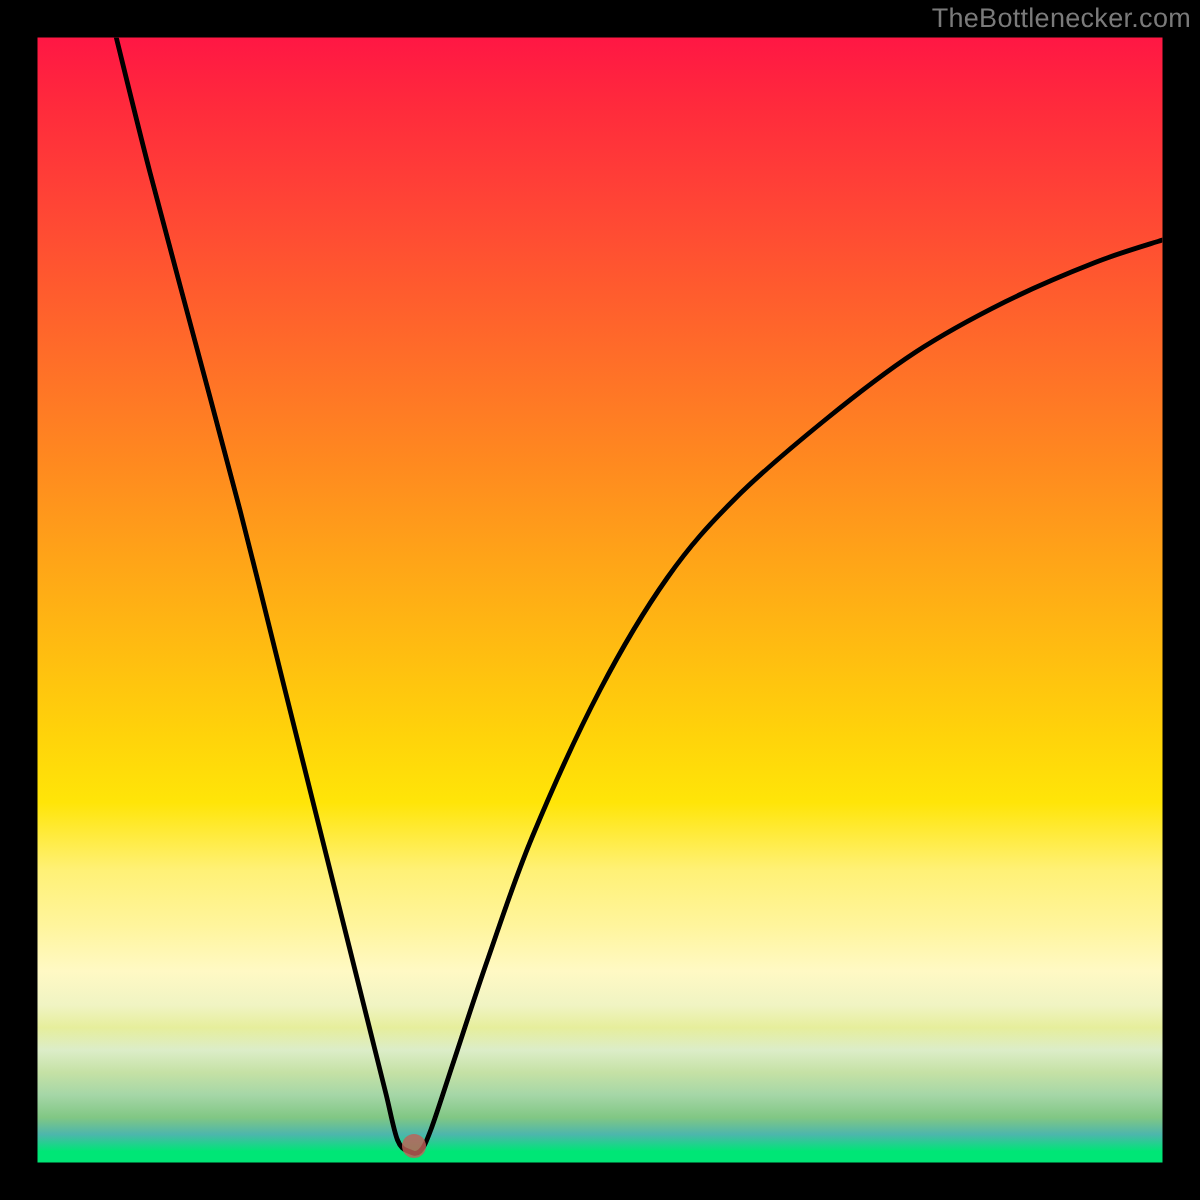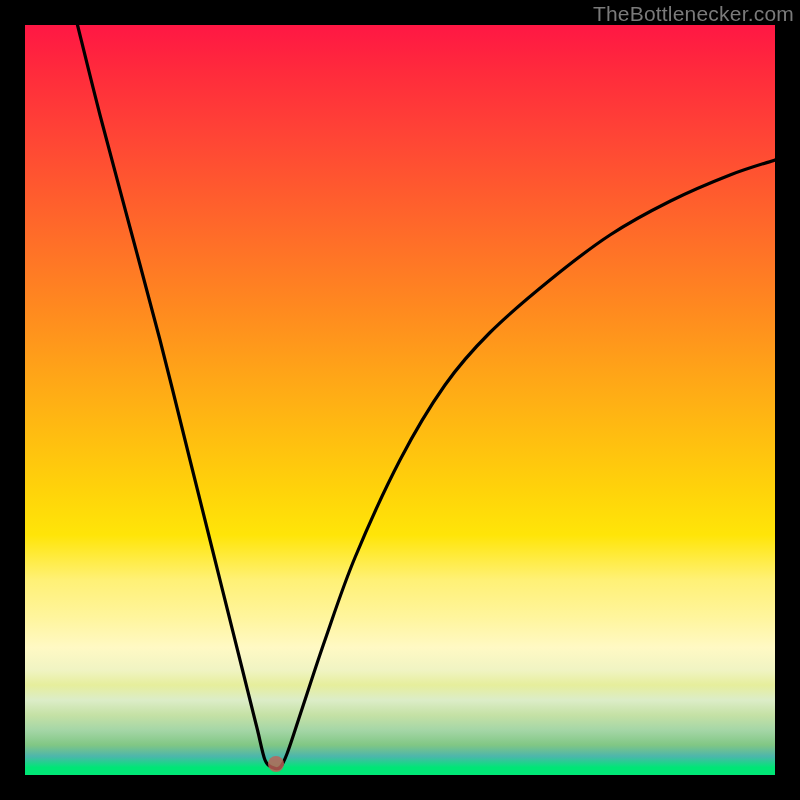--- a/index.html
+++ b/index.html
@@ -9,21 +9,21 @@
     background: #000;
     position: relative;
     font-family: Arial, Helvetica, sans-serif;
     overflow: hidden;
   }
   .watermark {
     position: absolute;
     top: 2px;
     right: 6px;
     color: #7a7a7a;
-    font-size: 21px;
+    font-size: 18px;
     font-weight: 400;
     letter-spacing: 0.2px;
     z-index: 5;
   }
   .plot-outer {
     position: absolute;
     left: 25px;
     top: 25px;
     width: 750px;
     height: 750px;

